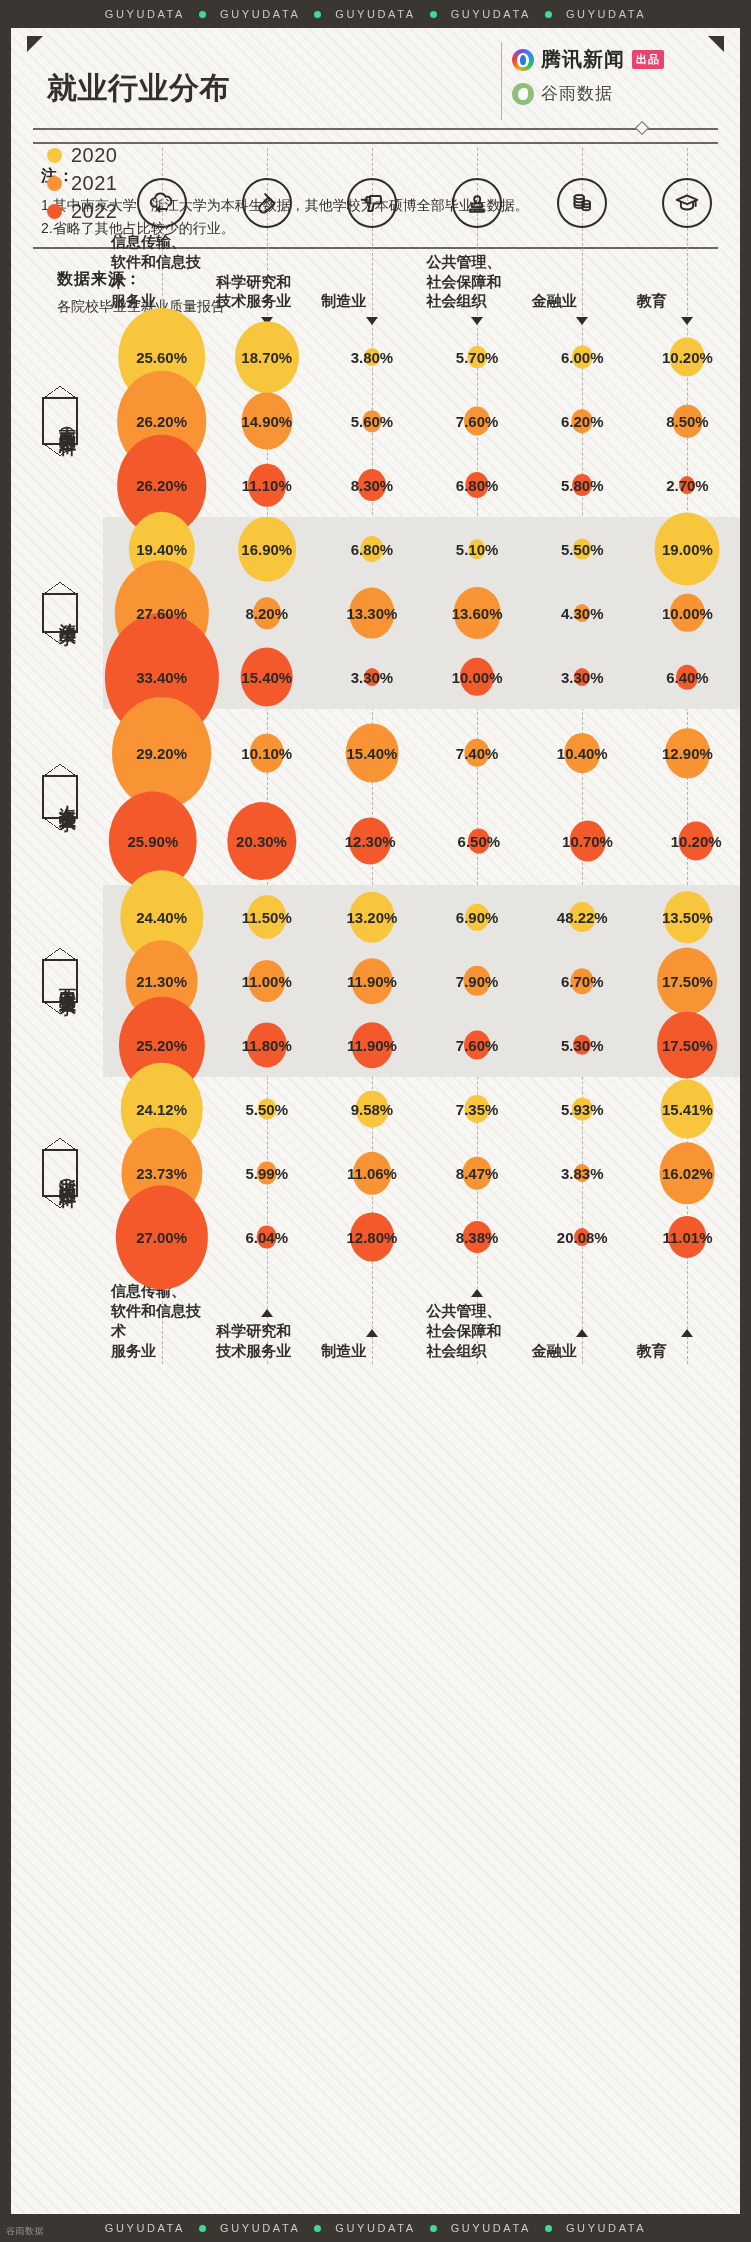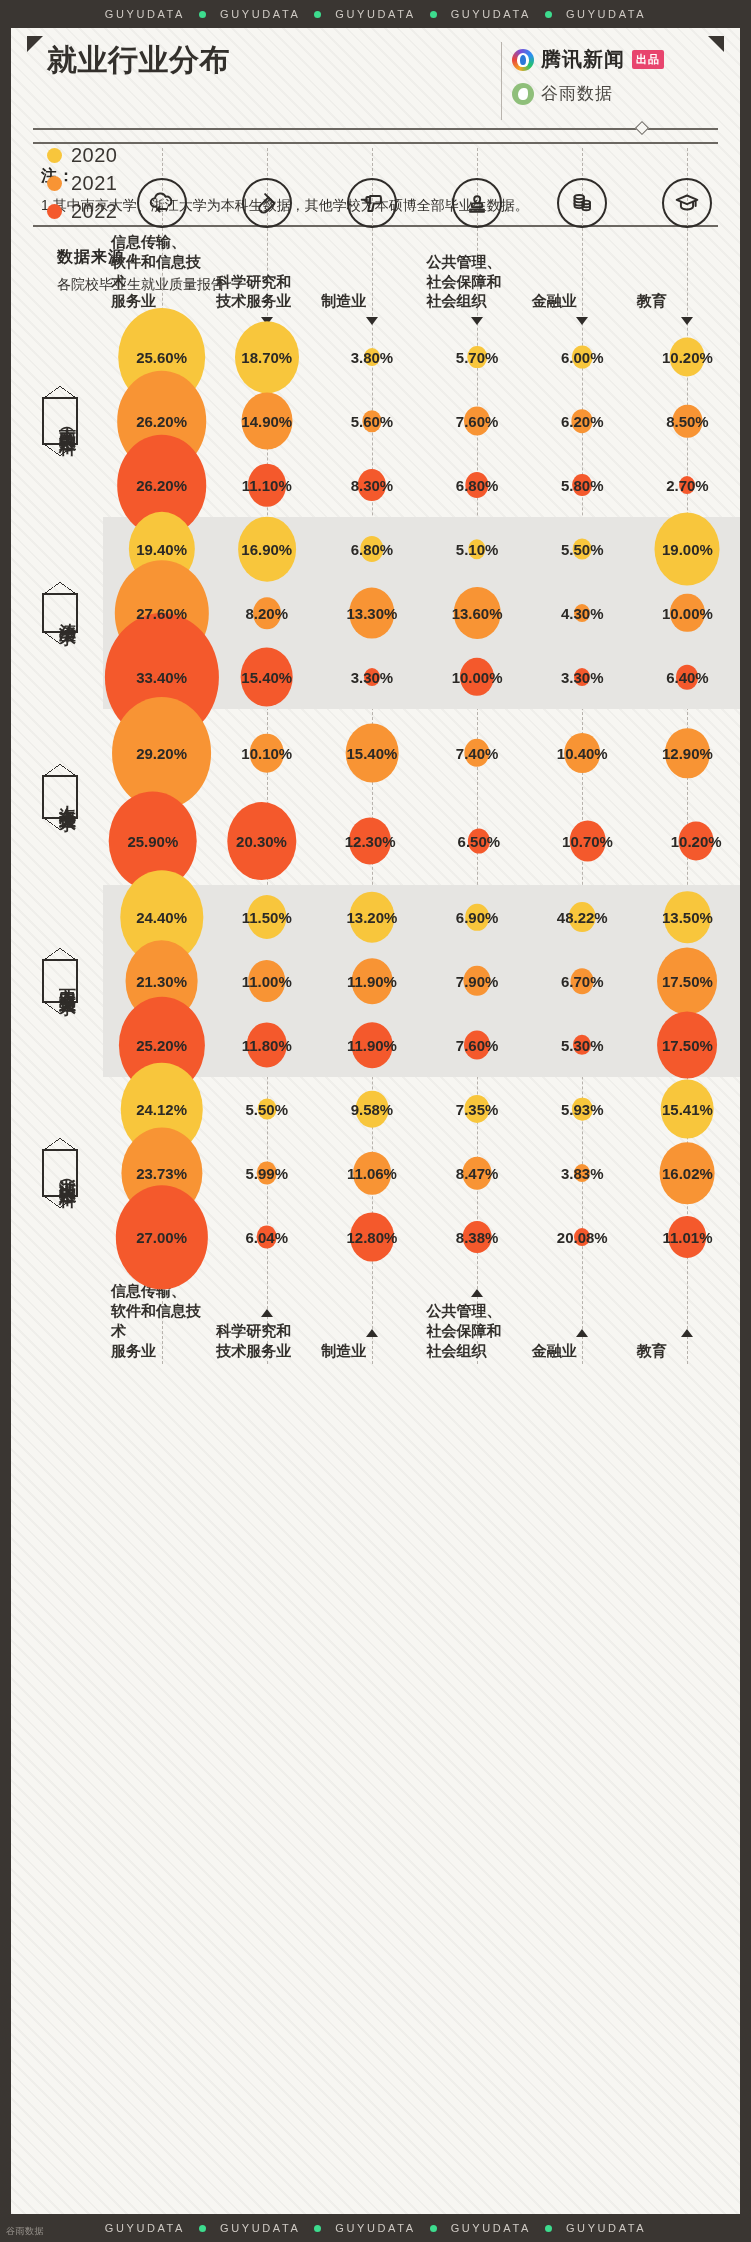--- a/index.html
+++ b/index.html
@@ -35,21 +35,21 @@
   
   .header { position:relative; height:100px; padding:14px 22px 0 22px; }
   .corner { position:absolute; width:0; height:0; }
   .corner.tl { left:16px; top:8px;  border-top:16px solid #3a3632; border-right:16px solid transparent; }
   .corner.tr { right:16px; top:8px; border-top:16px solid #3a3632; border-left:16px solid transparent; }
   .title {
     position:absolute; left:36px; top:14px; width:420px;
     font-size:30px; line-height:1.22; font-weight:bold; color:#33302c;
     letter-spacing:.5px;
   }
-  .title .l2 { display:block; }
+  .title .l2 { display:block;margin-top:28px; }
   .brandbox { position:absolute; right:28px; top:18px; width:200px; }
   .brand-sep { position:absolute; right:238px; top:14px; width:1px; height:78px; background:#b9b4ad; }
   .brand-row { display:flex; align-items:center; gap:7px; margin-bottom:9px; }
   .qq-logo {
     width:22px; height:22px; border-radius:50%; flex:0 0 auto;
     background:conic-gradient(from 200deg,#f5a623,#e8453c,#7b4ed6,#2b8ef5,#23c36a,#f5a623);
     position:relative;
   }
   .qq-logo::after{content:"";position:absolute;left:5px;top:4px;width:12px;height:14px;
     background:#fff;border-radius:50% 50% 45% 45%;}
@@ -735,20 +735,21 @@
           <div class="colhead">教育</div>
         </div>
       </div>
   </div>
 
   <div class="rule" style="margin-top:14px;"></div>
   <div class="notes">
     <h4>注：</h4>
     <div id="notes-list">
         <p>1.其中南京大学、浙江大学为本科生数据，其他学校为本硕博全部毕业生数据。</p>
+        <p>2.省略了其他占比较少的行业。</p>
       </div>
   </div>
   <div class="rule"></div>
   <div class="src">
     <h4>数据来源：</h4>
     <p>各院校毕业生就业质量报告</p>
   </div>
 </div>
 
 <div class="wm-bar bottom" id="wm-bot">

